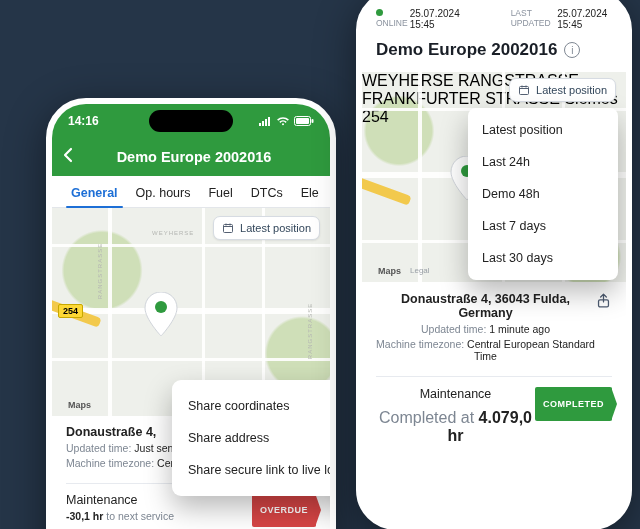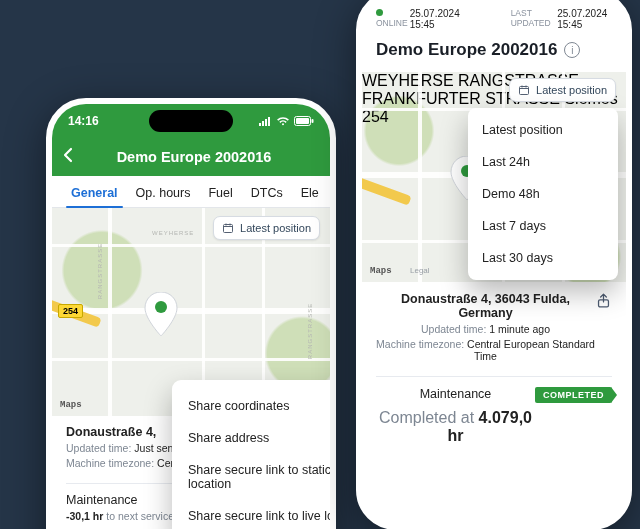--- a/index.html
+++ b/index.html
@@ -59,42 +59,42 @@
   }
   .latest-chip{
     position:absolute; top:8px; right:10px; background:#fff; border:1px solid #d6dbe2;
     border-radius:7px; padding:5px 8px; font-size:11px; color:#33475b;
     display:flex;align-items:center;gap:6px; box-shadow:0 1px 2px rgba(0,0,0,.08);
   }
   .pin{
     position:absolute; left:92px; top:84px; width:34px; height:44px;
   }
   .pin svg{width:34px;height:44px;display:block;}
-  .apple-maps{position:absolute;left:8px;bottom:6px;font-size:9px;color:#8a8e96;font-family:Liberation Mono, monospace;}
+  .apple-maps{position:absolute;left:16px;bottom:6px;font-size:9px;color:#8a8e96;}
   .apple-maps b{color:#555;font-weight:700;}
 
   
   .popover{
     position:absolute; left:120px; top:276px; width:216px;
     background:#fff; border-radius:9px; box-shadow:0 12px 28px rgba(0,0,0,.28);
     padding:10px 0; z-index:40; font-size:12.5px; color:#222;
   }
   .popover .item{padding:9px 16px;}
 
   
   .info-card{padding:9px 14px 0 14px;background:#fff;}
   .addr{font-size:12.5px;color:#222;font-weight:600;}
   .meta{font-size:10.5px;color:#7d8692;margin-top:3px;}
   .meta .v{color:#222;}
   .maint-row{
     margin-top:14px; border-top:1px solid #e7eaef; padding-top:9px;
     display:flex; align-items:flex-start; justify-content:space-between;
   }
   .pill{
-    font-size:9px; font-weight:700; letter-spacing:.5px; color:#fff; padding:3px 8px; border-radius:2px;
+    font-size:9px; font-weight:700; letter-spacing:.5px; color:#fff; padding:12px 8px; border-radius:2px;
     position:relative;
   }
   .pill.overdue{background:#d64545;}
   .pill.completed{background:#2f9a3e;}
   .pill::after{content:"";position:absolute;right:-5px;top:0;bottom:0;width:6px;background:inherit;clip-path:polygon(0 0,100% 50%,0 100%);}
 
   
   .r-head{padding:12px 14px 6px 14px;}
   .r-status-row{display:flex;gap:48px;font-size:8.5px;color:#8a929e;}
   .r-status-col{display:flex;gap:2px;}
@@ -211,21 +211,20 @@
           <circle cx="17" cy="15" r="6" fill="#2f9a3e"></circle>
         </svg>
     </div>
 
     <span class="apple-maps"> <b>Maps</b></span>
   </div>
 
   <div class="popover">
     <div class="item">Share coordinates</div>
     <div class="item">Share address</div>
-    <div class="item">Share secure link to static location</div>
     <div class="item">Share secure link to live location</div>
 
   </div>
 
   <div class="info-card">
     <div class="addr">Donaustraße 4,</div>
     <div class="meta">
       <span>Updated time:</span>
       <span class="v">Just sent</span>
     </div>

